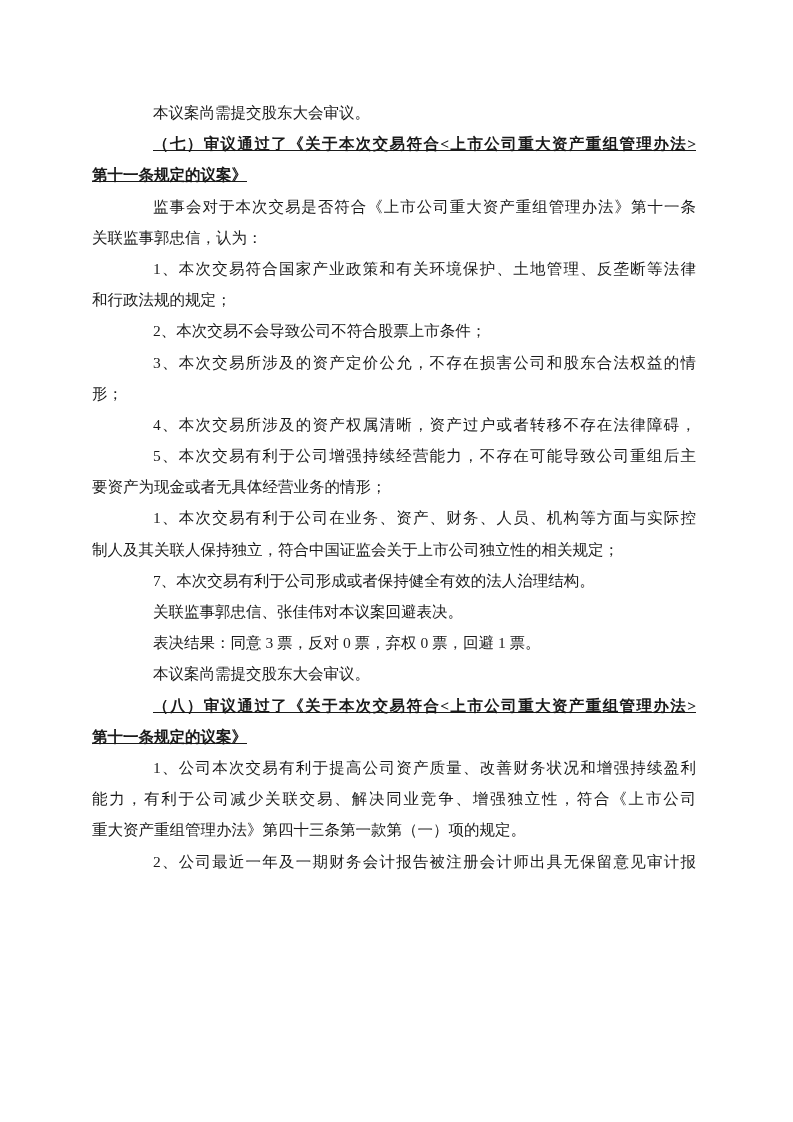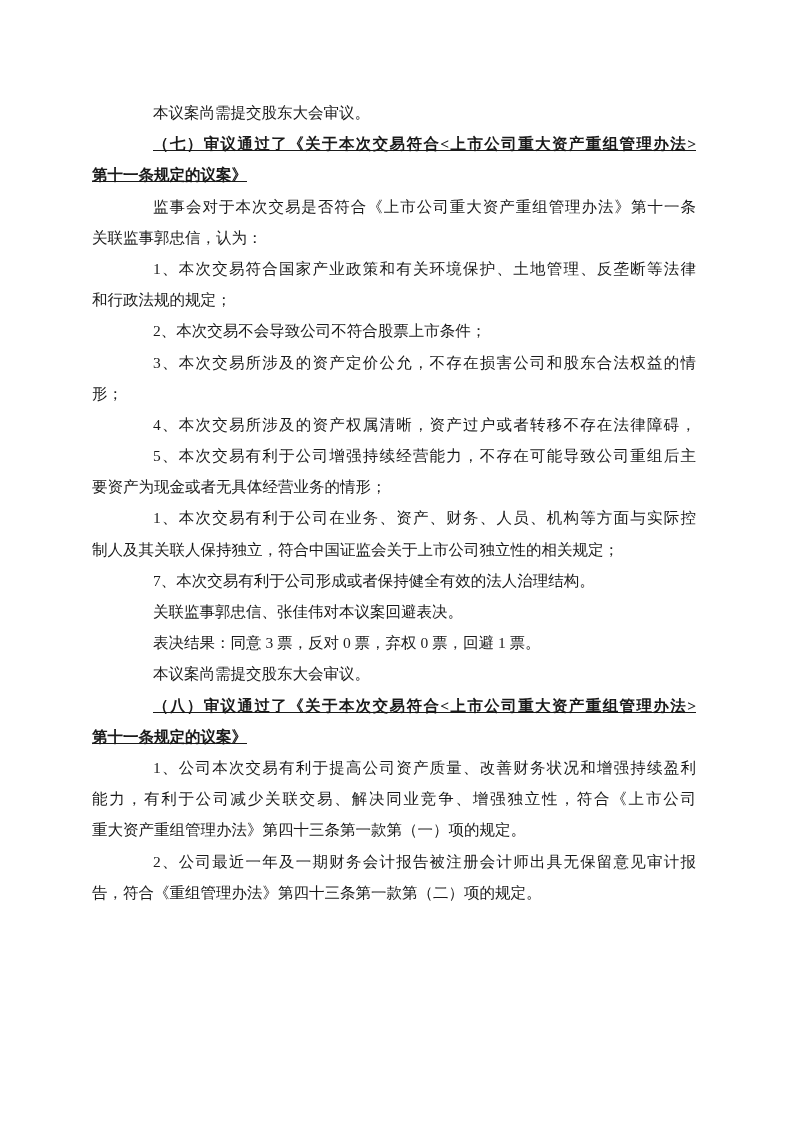--- a/index.html
+++ b/index.html
@@ -108,17 +108,16 @@
 
 
     <div class="para">
       <div class="line ind j">1、公司本次交易有利于提高公司资产质量、改善财务状况和增强持续盈利</div>
       <div class="line j">能力，有利于公司减少关联交易、解决同业竞争、增强独立性，符合《上市公司</div>
       <div class="line">重大资产重组管理办法》第四十三条第一款第（一）项的规定。</div>
     </div>
 
     <div class="para">
       <div class="line ind j">2、公司最近一年及一期财务会计报告被注册会计师出具无保留意见审计报</div>
-      <div class="line">告，符合《重组管理办法》第四十三条第一款第（二）项的规定。</div>
     </div>
 
   </div>
 </div>
 
 </body></html>

